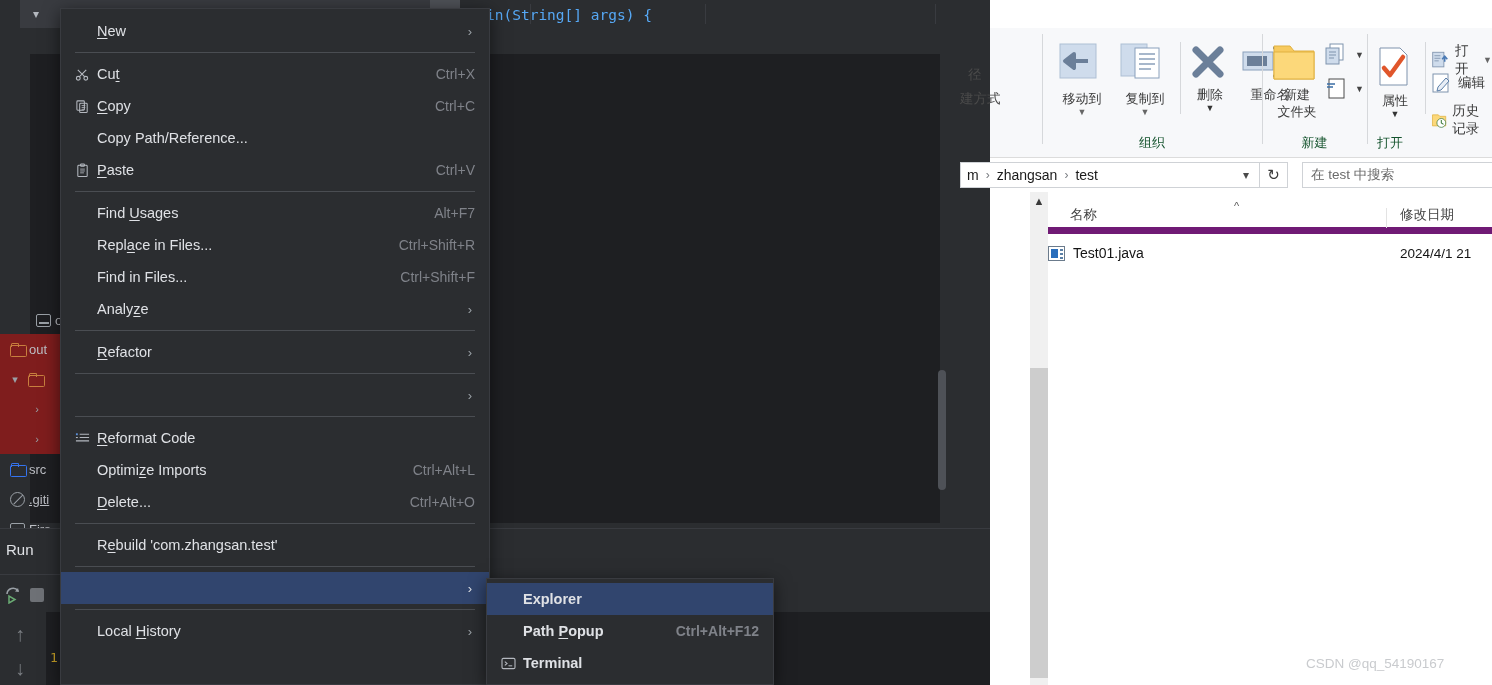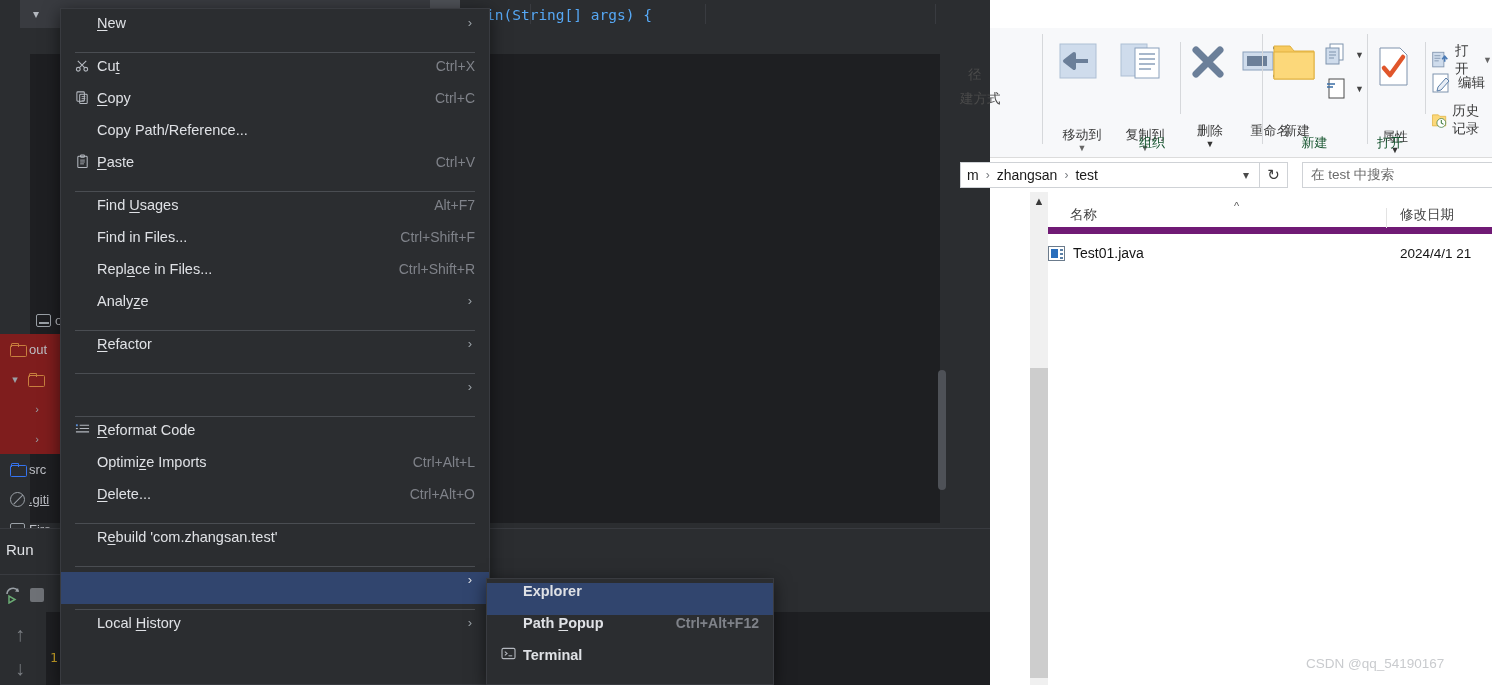--- a/index.html
+++ b/index.html
@@ -71,21 +71,21 @@
   .bot-panel { position:absolute; left:0; top:528px; width:990px; height:84px; background:#2b2d30; }
   .bot-line { position:absolute; left:0; top:528px; width:990px; height:1px; background:#393b40; }
 
   
   .ctx {
     position:absolute; left:60px; top:8px; width:430px; height:677px;
     background:#2b2d30; border:1px solid #393b40;
     box-shadow:0 4px 16px rgba(0,0,0,.55);
     padding:6px 0;
   }
-  .mi { position:relative; height:32px; display:flex; align-items:flex-start;
+  .mi { position:relative; height:32px; display:flex; align-items:center;
     padding:0 14px 0 14px; color:#dfe1e5; font-size:14.5px; cursor:default; }
   .mi.hl { background:#31456e; }
   .mi-ico { width:22px; flex:none; display:flex; align-items:center; justify-content:flex-start;
     color:#b4b8bf; }
   .mi-ico.empty { }
   .mi-lbl { flex:1; white-space:nowrap; }
   .mi-lbl u { text-decoration:underline; text-underline-offset:2px; }
   .mi-acc { color:#7f8289; font-size:14px; margin-left:16px; white-space:nowrap; }
   .mi-arrow { color:#9aa0a6; font-size:13px; margin-left:14px; width:10px; text-align:center; }
   .mi.hl .mi-arrow { color:#dfe1e5; }
@@ -104,21 +104,21 @@
   .exp { position:absolute; left:990px; top:0; width:502px; height:685px; background:#ffffff;
     font-family:"Liberation Sans", sans-serif; }
   .exp-top-white { position:absolute; left:0; top:0; width:502px; height:28px; background:#ffffff; }
   .ribbon { position:absolute; left:0; top:28px; width:502px; height:130px;
     background:#f7f8fa; border-bottom:1px solid #dcdcdc; }
   .rib-group { position:absolute; top:0; height:130px; }
   .rib-sep { position:absolute; top:6px; width:1px; height:110px; background:#d6d8db; }
   .rib-gname { position:absolute; bottom:6px; width:100%; text-align:center;
     font-size:13px; color:#14532d; }
   .rib-btn { position:absolute; text-align:center; font-size:13px; color:#3a3a3a; }
-  .rib-btn .cap { display:block; line-height:17px;margin-top:36px; }
+  .rib-btn .cap { display:block; line-height:17px; }
   .rib-small { position:absolute; display:flex; align-items:center; gap:5px;
     font-size:13.5px; color:#3a3a3a; }
   .cut-txt { position:absolute; font-size:13.5px; color:#4a4a4a; white-space:nowrap; }
 
   .addrbar { position:absolute; left:0; top:160px; width:502px; height:32px; background:#ffffff; }
   .addrbox { position:absolute; left:-30px; top:2px; width:300px; height:26px;
     border:1px solid #cfd2d6; background:#fff; display:flex; align-items:center;
     padding:0 6px; font-size:14px; color:#1a1a1a; }
   .crumb-sep { color:#7a7d82; margin:0 7px; font-size:12px; }
   .addr-chev { margin-left:auto; color:#4a4a4a; font-size:12px; padding-right:4px;}
@@ -289,28 +289,28 @@
     <div class="sep"></div>
 
     <div class="mi">
       <span class="mi-ico empty"></span>
       <span class="mi-lbl">Find <u>U</u>sages</span>
       <span class="mi-acc">Alt+F7</span>
     </div>
 
     <div class="mi">
       <span class="mi-ico empty"></span>
+      <span class="mi-lbl">Repl<u>a</u>ce in Files...</span>
+      <span class="mi-acc">Ctrl+Shift+R</span>
+    </div>
+
+    <div class="mi">
+      <span class="mi-ico empty"></span>
       <span class="mi-lbl">Find in Files...</span>
       <span class="mi-acc">Ctrl+Shift+F</span>
-    </div>
-
-    <div class="mi">
-      <span class="mi-ico empty"></span>
-      <span class="mi-lbl">Repl<u>a</u>ce in Files...</span>
-      <span class="mi-acc">Ctrl+Shift+R</span>
     </div>
 
     <div class="mi">
       <span class="mi-ico empty"></span>
       <span class="mi-lbl">Analy<u>z</u>e</span>
       <span class="mi-arrow">›</span>
     </div>
 
     <div class="sep"></div>
 

